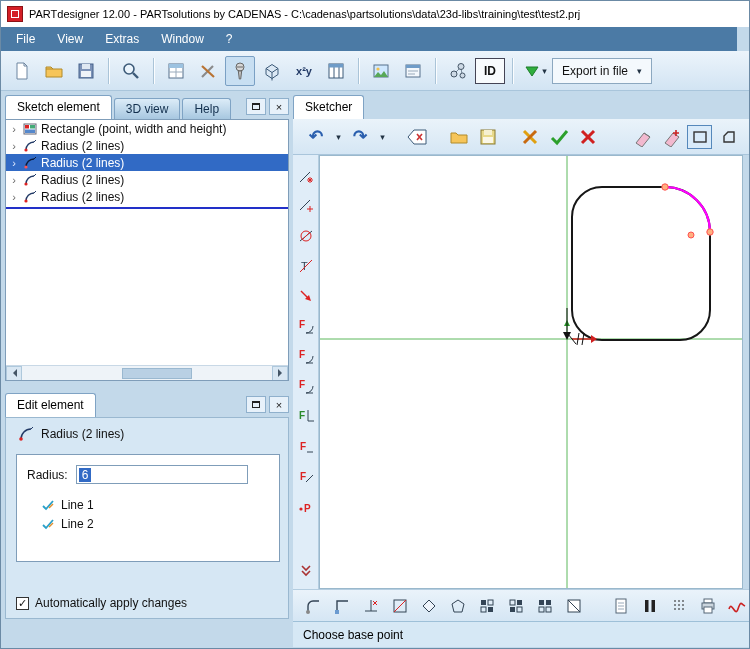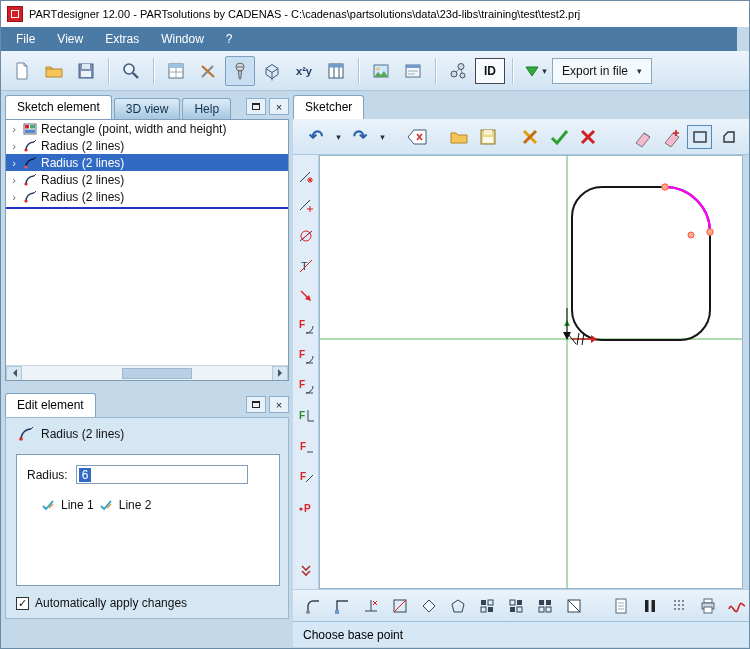--- a/index.html
+++ b/index.html
@@ -55,26 +55,26 @@
   .sbtn { width:16px; height:15px; background:#d9e7f3; border:1px solid #aec8dc;
           display:flex; align-items:center; justify-content:center; }
   .arrow-l { width:0;height:0;border:4px solid transparent;border-right-color:#456; margin-left:-3px;}
   .arrow-r { width:0;height:0;border:4px solid transparent;border-left-color:#456; margin-right:-3px;}
   .thumb { width:70px; height:11px; background:#b9d0e4; border:1px solid #9ab8d0; margin-left:100px; }
 
   
   .edit-content { position:absolute; left:4px; top:416px; width:284px; height:202px;
                   background:#d6e7f4; border:1px solid #9ab8d0; }
   .edit-head { display:flex; align-items:center; gap:7px; padding:8px 0 6px 12px; }
-  .edit-box { position:absolute; left:10px; top:36px; width:264px; height:132px; background:#fff;
+  .edit-box { position:absolute; left:10px; top:36px; width:264px; height:108px; background:#fff;
               border:1px solid #7f9db9; padding:10px 8px 0 10px; }
   .radius-row { display:flex; align-items:center; gap:8px; }
   .field { width:172px; height:19px; border:1px solid #7f9db9; background:#fff; display:flex; align-items:center; padding-left:2px; }
   .sel { background:#316ac5; color:#fff; padding:0 3px; }
-  .lines-list { margin:14px 0 0 14px; display:flex; gap:5px; }
+  .lines-list { margin:14px 0 0 14px; display:flex; flex-direction:column; gap:5px; }
   .line-row { display:flex; align-items:center; gap:6px; }
   .cb-row { position:absolute; left:10px; bottom:8px; display:flex; align-items:center; gap:6px; }
   .cb { width:13px; height:13px; border:1px solid #333; background:#fff; font-size:11px; line-height:11px;
         display:flex; align-items:center; justify-content:center; color:#111; }
 
   
   .sk-toolbar { position:absolute; left:292px; top:118px; right:0; height:36px;
                 background:linear-gradient(#eaf3fa,#d5e6f4); border-bottom:1px solid #a9c5db;
                 display:flex; align-items:center; padding-left:10px; gap:3px; }
   .ibtn { width:26px; height:26px; display:flex; align-items:center; justify-content:center; }

